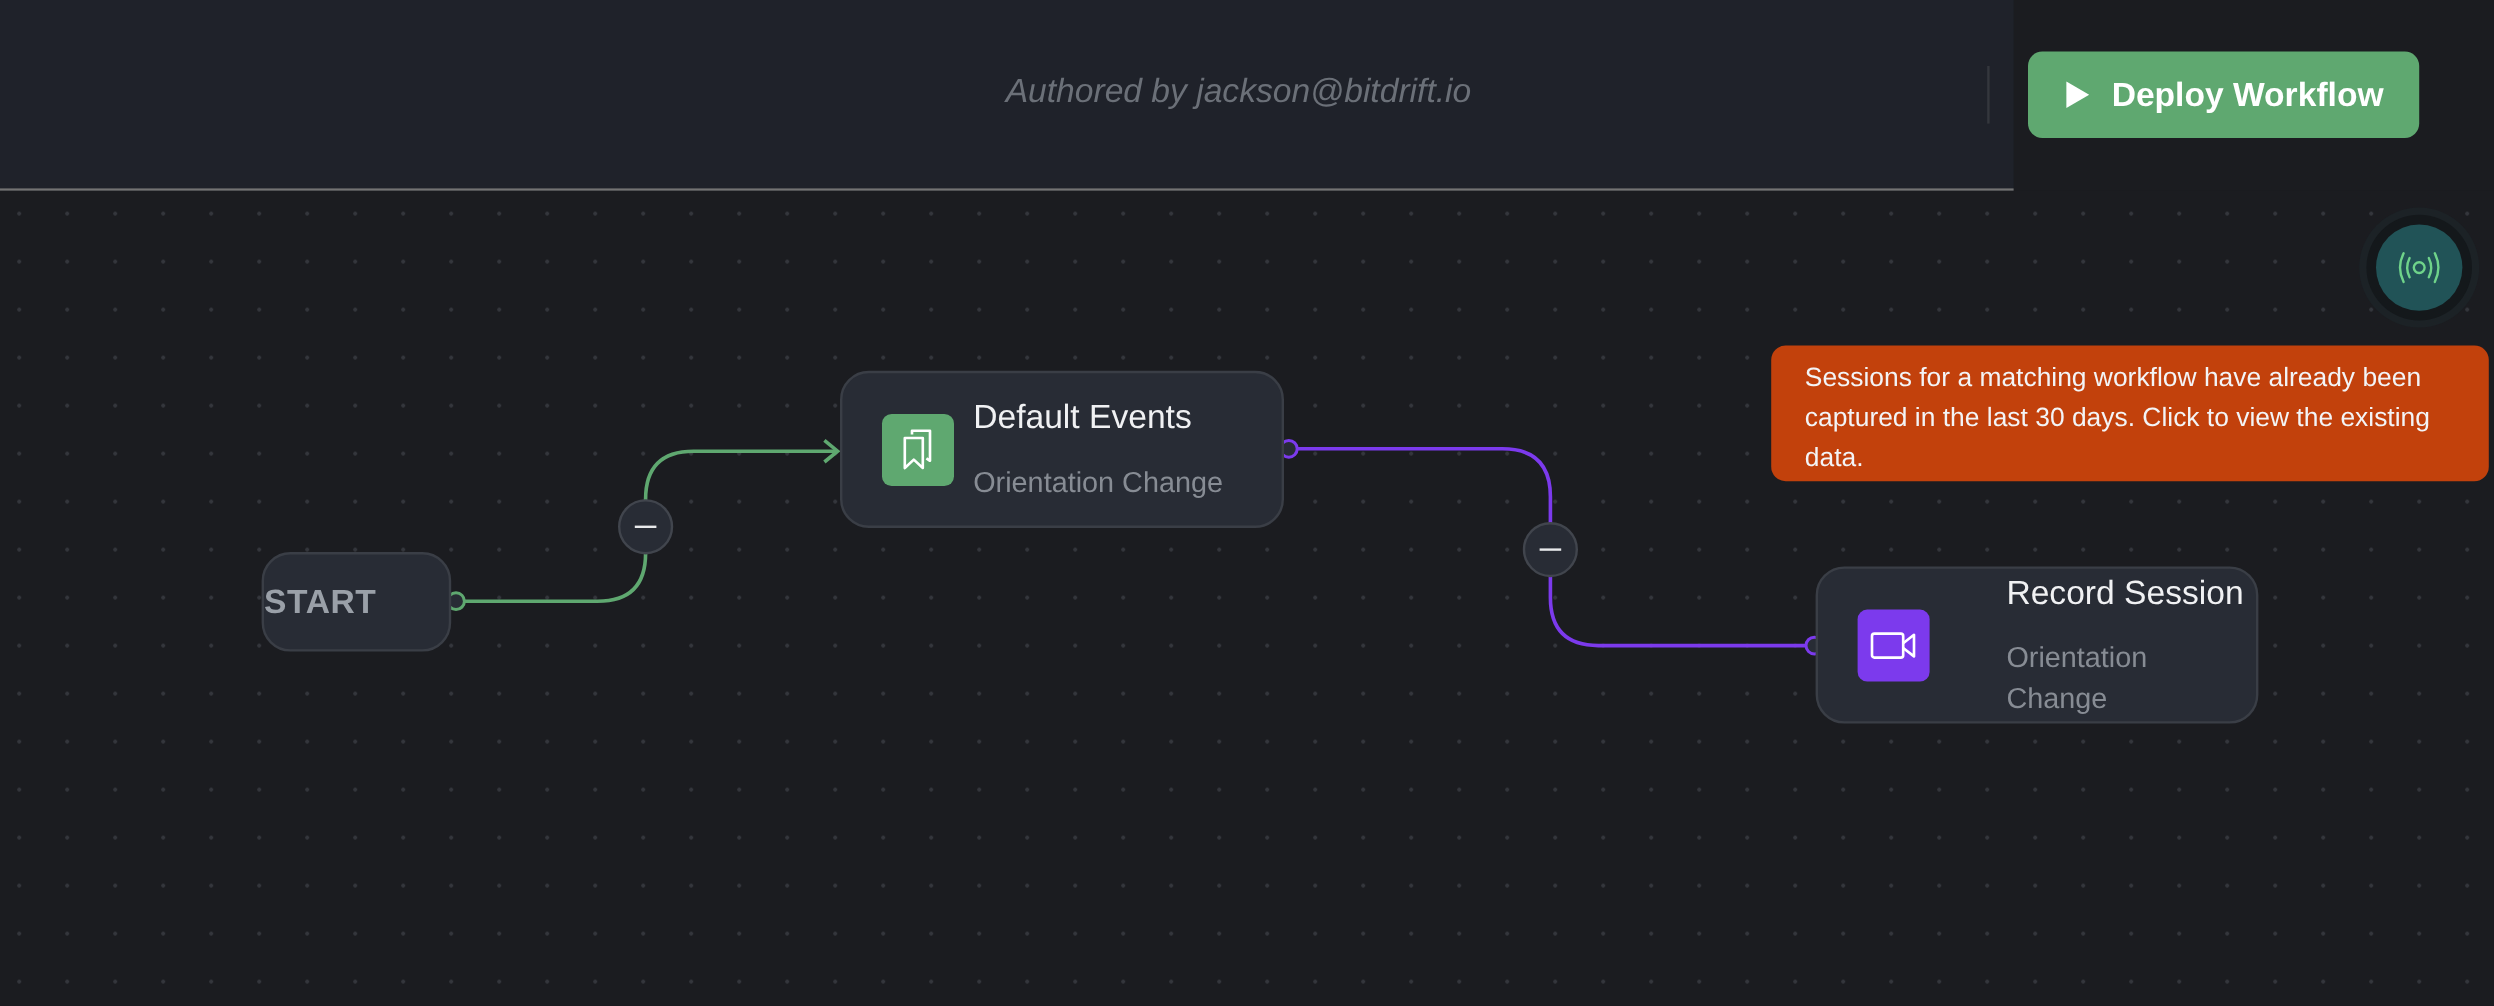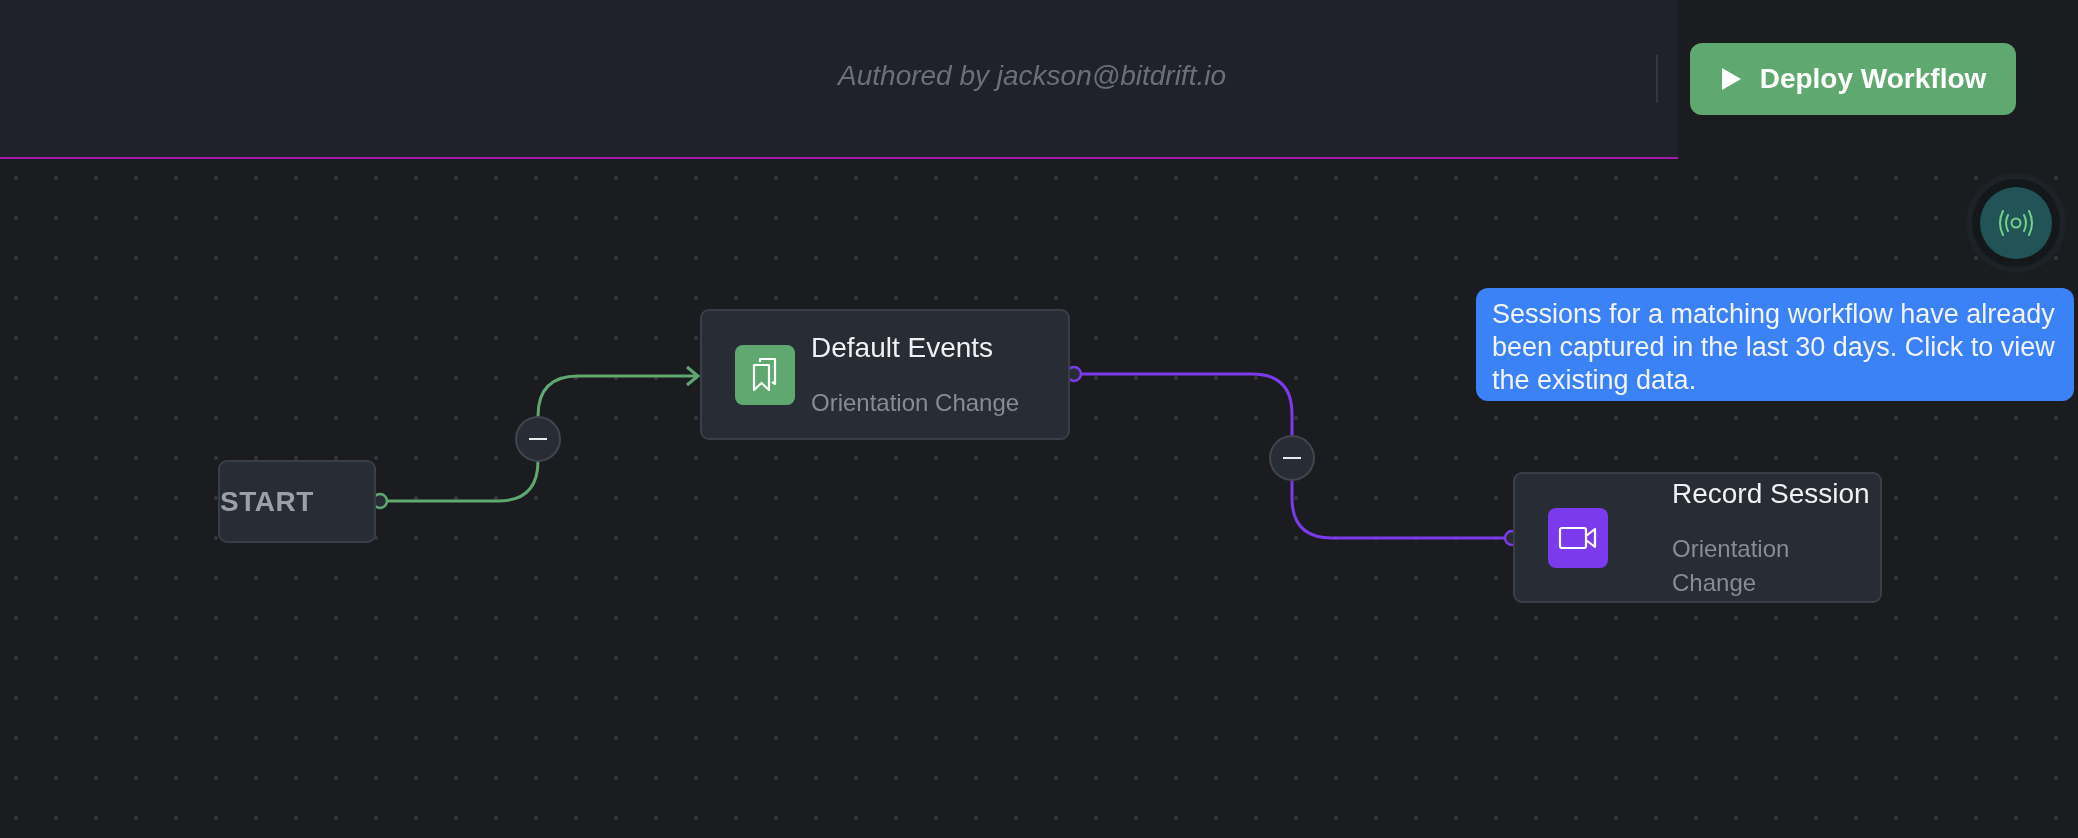--- a/index.html
+++ b/index.html
@@ -3,21 +3,21 @@
 <meta charset="utf-8">
 <style>
   html, body { margin:0; padding:0; }
   body {
     width:2078px; height:838px; overflow:hidden; position:relative;
     background:#1b1c20;
     font-family: "Liberation Sans", "DejaVu Sans", sans-serif;
   }
   .header {
     position:absolute; left:0; top:0; width:1678px; height:157px;
-    background:#1f222a; border-bottom:2px solid #a21caf;
+    background:#1f222a; border-bottom:2px solid #737373;
   }
   .author {
     position:absolute; right:452px; top:60px;
     font-size:28px; font-style:italic; color:#6b7078;
     white-space:nowrap;
   }
   .divider {
     position:absolute; left:1656px; top:55px; width:2px; height:48px; background:#34373d;
   }
   .deploy-btn {
@@ -31,21 +31,21 @@
   .canvas {
     position:absolute; left:0; top:159px; width:2078px; height:679px;
     background-color:#1b1c20;
     background-image: radial-gradient(circle, #34363c 1.6px, transparent 1.8px);
     background-size:40px 40px;
     background-position:-4px -1px;
   }
   svg.edges { position:absolute; left:0; top:0; width:2078px; height:838px; pointer-events:none; }
 
   .node {
-    position:absolute; background:#282c35; border:2px solid #3a3e46; border-radius:9px;
+    position:absolute; background:#282c35; border:2px solid #3a3e46; border-radius:24px;
     box-sizing:border-box;
   }
   .start-node {
     left:218px; top:460px; width:158px; height:83px;
     display:flex; align-items:center; justify-content:flex-start;
     color:#9aa0a8; font-size:28px; font-weight:bold; letter-spacing:0.5px;
   }
   .action-node { display:flex; align-items:center; }
   .node-default { left:700px; top:309px; width:370px; height:131px; }
   .node-record { left:1513px; top:472px; width:369px; height:131px;gap:48px; }
@@ -66,22 +66,22 @@
   }
   .minus-btn span { display:block; width:18px; height:2px; background:#e8e9eb; }
 
   .live-btn {
     position:absolute; left:1980px; top:187px; width:72px; height:72px; border-radius:50%;
     background:#215357; box-shadow:0 0 0 8px #14181b, 0 0 0 14px #1c2226;
     display:flex; align-items:center; justify-content:center; cursor:pointer;
   }
   .tooltip {
     position:absolute; left:1476px; top:288px; width:598px; height:113px; box-sizing:border-box;
-    background:#3b82f6; border-radius:12px; padding:10px 16px;
-    color:#f3f4f6; font-size:27px; line-height:33px;
+    background:#c2410c; border-radius:12px; padding:10px 28px;
+    color:#f3f4f6; font-size:22px; line-height:33px;
   }
 </style>
 </head>
 <body>
 
 <div class="header">
   <div class="author">Authored by jackson@bitdrift.io</div>
   <div class="divider"></div>
   <button class="deploy-btn">
     <svg viewBox="0 0 22 24">

